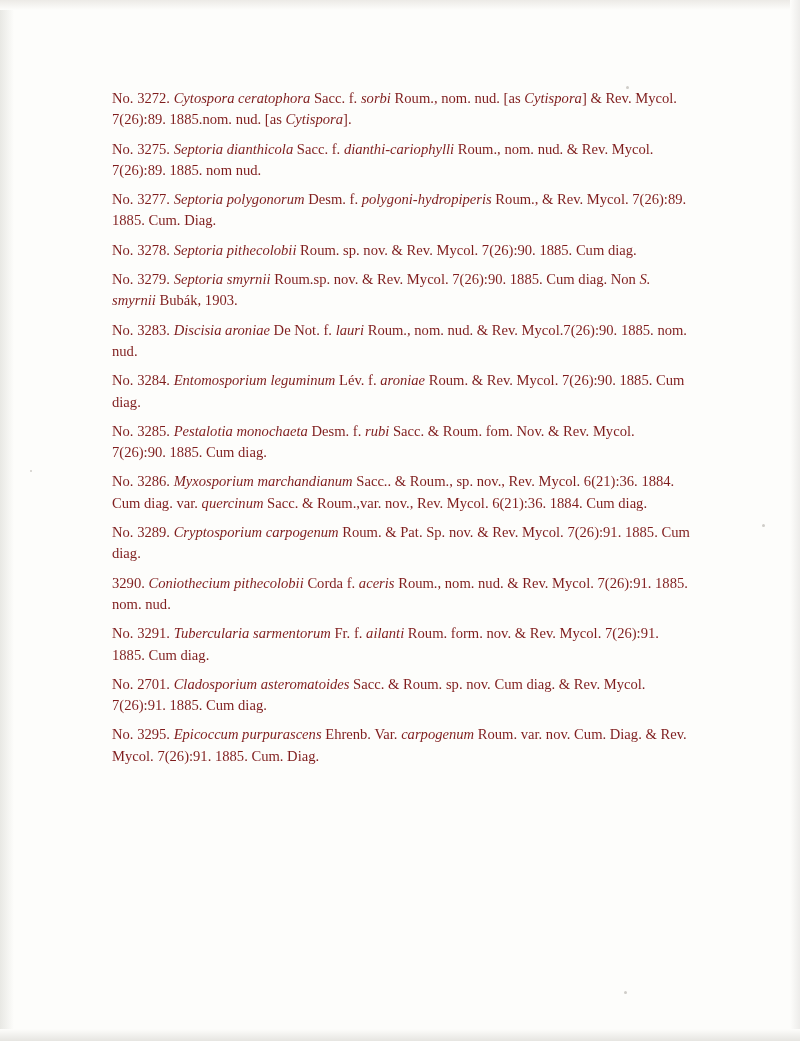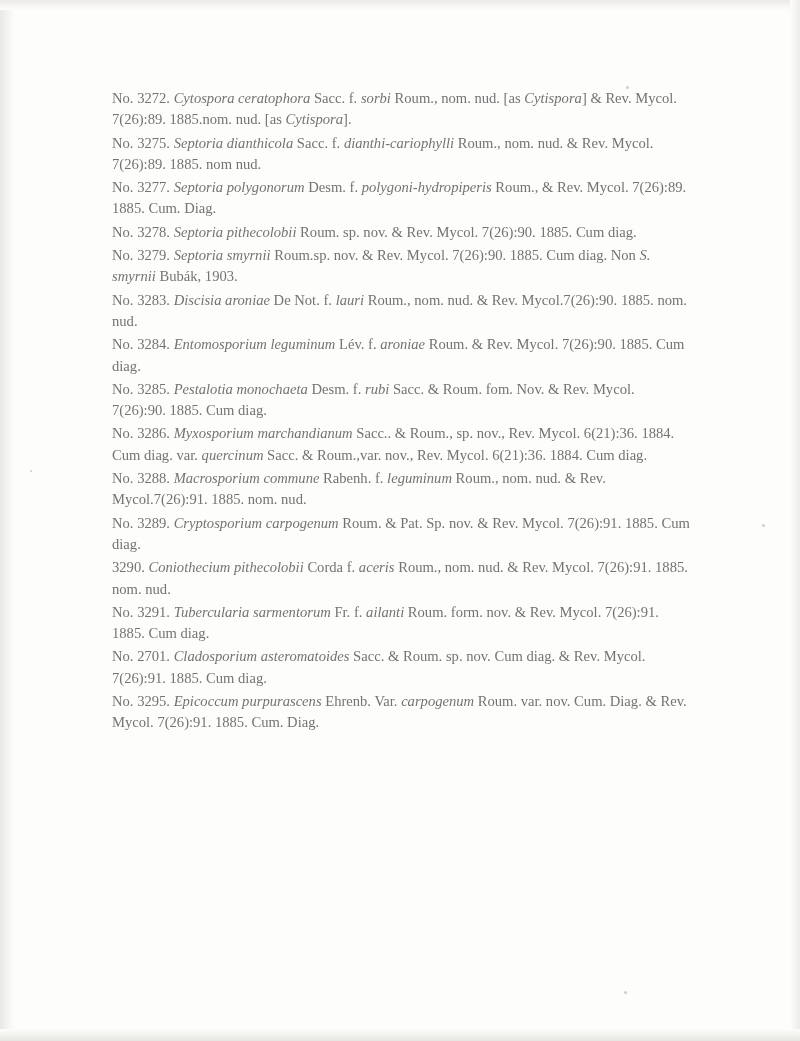--- a/index.html
+++ b/index.html
@@ -49,30 +49,30 @@
     background: #cfcdc8;
     border-radius: 50%;
   }
   .text-body {
     position: absolute;
     left: 112px;
     top: 88px;
     width: 578px;
     font-size: 14.6px;
     line-height: 21.3px;
-    color: #737373;
+    color: #7f1d1d;
     text-align: left;
   }
   .entry {
     margin: 0 0 0.5px 0;
     text-indent: 0;
     padding-left: 0;
   }
   .entry + .entry {
-    margin-top: 2px;
+    margin-top: 8px;
   }
   i, .it {
     font-style: italic;
   }
   .seg {
     white-space: pre-wrap;
   }
 </style>
 </head>
 <body>
@@ -91,20 +91,19 @@
   <div class="text-body" id="text-body">
       <p class="entry"><span class="seg">No. 3272. </span><span class="seg it">Cytospora ceratophora</span><span class="seg"> Sacc. f. </span><span class="seg it">sorbi</span><span class="seg"> Roum., nom. nud. [as </span><span class="seg it">Cytispora</span><span class="seg">] &amp; Rev. Mycol. 7(26):89. 1885.nom. nud. [as </span><span class="seg it">Cytispora</span><span class="seg">].</span></p>
       <p class="entry"><span class="seg">No. 3275. </span><span class="seg it">Septoria dianthicola</span><span class="seg"> Sacc. f. </span><span class="seg it">dianthi-cariophylli</span><span class="seg"> Roum., nom. nud. &amp; Rev. Mycol. 7(26):89. 1885. nom nud.</span></p>
       <p class="entry"><span class="seg">No. 3277. </span><span class="seg it">Septoria polygonorum</span><span class="seg"> Desm. f. </span><span class="seg it">polygoni-hydropiperis</span><span class="seg"> Roum., &amp; Rev. Mycol. 7(26):89. 1885. Cum. Diag.</span></p>
       <p class="entry"><span class="seg">No. 3278. </span><span class="seg it">Septoria pithecolobii</span><span class="seg"> Roum. sp. nov. &amp; Rev. Mycol. 7(26):90. 1885. Cum diag.</span></p>
       <p class="entry"><span class="seg">No. 3279. </span><span class="seg it">Septoria smyrnii</span><span class="seg"> Roum.sp. nov. &amp; Rev. Mycol. 7(26):90. 1885. Cum diag. Non </span><span class="seg it">S. smyrnii</span><span class="seg"> Bubák, 1903.</span></p>
       <p class="entry"><span class="seg">No. 3283. </span><span class="seg it">Discisia aroniae</span><span class="seg"> De Not. f. </span><span class="seg it">lauri</span><span class="seg"> Roum., nom. nud. &amp; Rev. Mycol.7(26):90. 1885. nom. nud.</span></p>
       <p class="entry"><span class="seg">No. 3284. </span><span class="seg it">Entomosporium leguminum</span><span class="seg"> Lév. f. </span><span class="seg it">aroniae</span><span class="seg"> Roum. &amp; Rev. Mycol. 7(26):90. 1885. Cum diag.</span></p>
       <p class="entry"><span class="seg">No. 3285. </span><span class="seg it">Pestalotia monochaeta</span><span class="seg"> Desm. f. </span><span class="seg it">rubi</span><span class="seg"> Sacc. &amp; Roum. fom. Nov. &amp; Rev. Mycol. 7(26):90. 1885. Cum diag.</span></p>
       <p class="entry"><span class="seg">No. 3286. </span><span class="seg it">Myxosporium marchandianum</span><span class="seg"> Sacc.. &amp; Roum., sp. nov., Rev. Mycol. 6(21):36. 1884. Cum diag. var. </span><span class="seg it">quercinum</span><span class="seg"> Sacc. &amp; Roum.,var. nov., Rev. Mycol. 6(21):36. 1884. Cum diag.</span></p>
-      <p class="entry"><span class="seg">No. 3288. </span><span class="seg it">Macrosporium commune</span><span class="seg"> Rabenh. f. </span><span class="seg it">leguminum</span><span class="seg"> Roum., nom. nud. &amp; Rev. Mycol.7(26):91. 1885. nom. nud.</span></p>
       <p class="entry"><span class="seg">No. 3289. </span><span class="seg it">Cryptosporium carpogenum</span><span class="seg"> Roum. &amp; Pat. Sp. nov. &amp; Rev. Mycol. 7(26):91. 1885. Cum diag.</span></p>
       <p class="entry"><span class="seg">3290. </span><span class="seg it">Coniothecium pithecolobii</span><span class="seg"> Corda f. </span><span class="seg it">aceris</span><span class="seg"> Roum., nom. nud. &amp; Rev. Mycol. 7(26):91. 1885. nom. nud.</span></p>
       <p class="entry"><span class="seg">No. 3291. </span><span class="seg it">Tubercularia sarmentorum</span><span class="seg"> Fr. f. </span><span class="seg it">ailanti</span><span class="seg"> Roum. form. nov. &amp; Rev. Mycol. 7(26):91. 1885. Cum diag.</span></p>
       <p class="entry"><span class="seg">No. 2701. </span><span class="seg it">Cladosporium asteromatoides</span><span class="seg"> Sacc. &amp; Roum. sp. nov. Cum diag. &amp; Rev. Mycol. 7(26):91. 1885. Cum diag.</span></p>
       <p class="entry"><span class="seg">No. 3295. </span><span class="seg it">Epicoccum purpurascens</span><span class="seg"> Ehrenb. Var. </span><span class="seg it">carpogenum</span><span class="seg"> Roum. var. nov. Cum. Diag. &amp; Rev. Mycol. 7(26):91. 1885. Cum. Diag.</span></p>
     </div>
 </div>
 
 </body></html>

